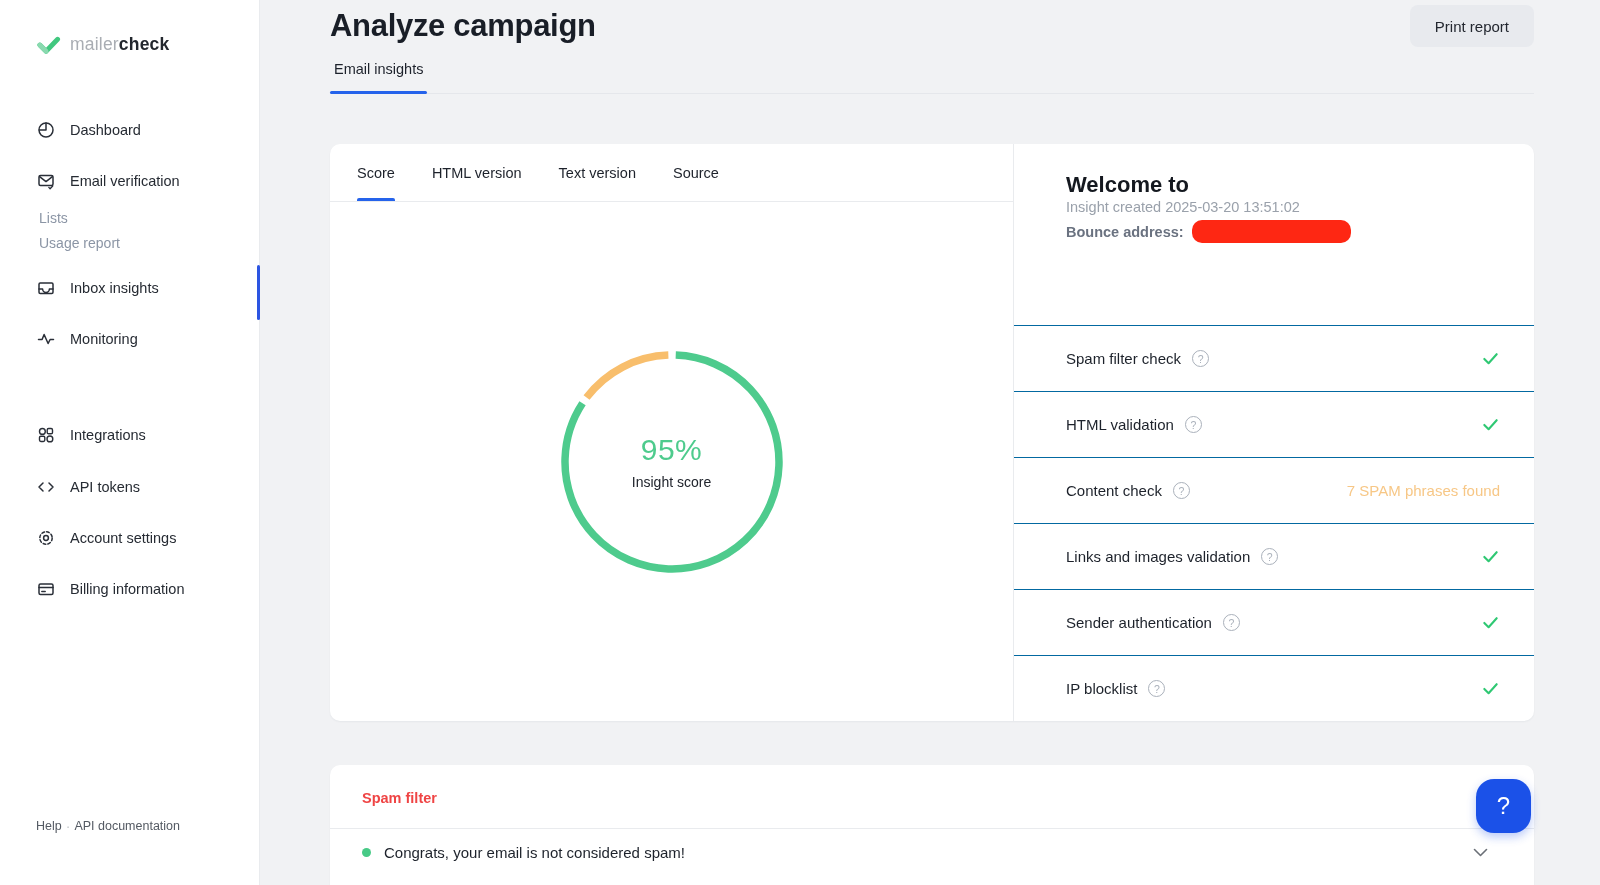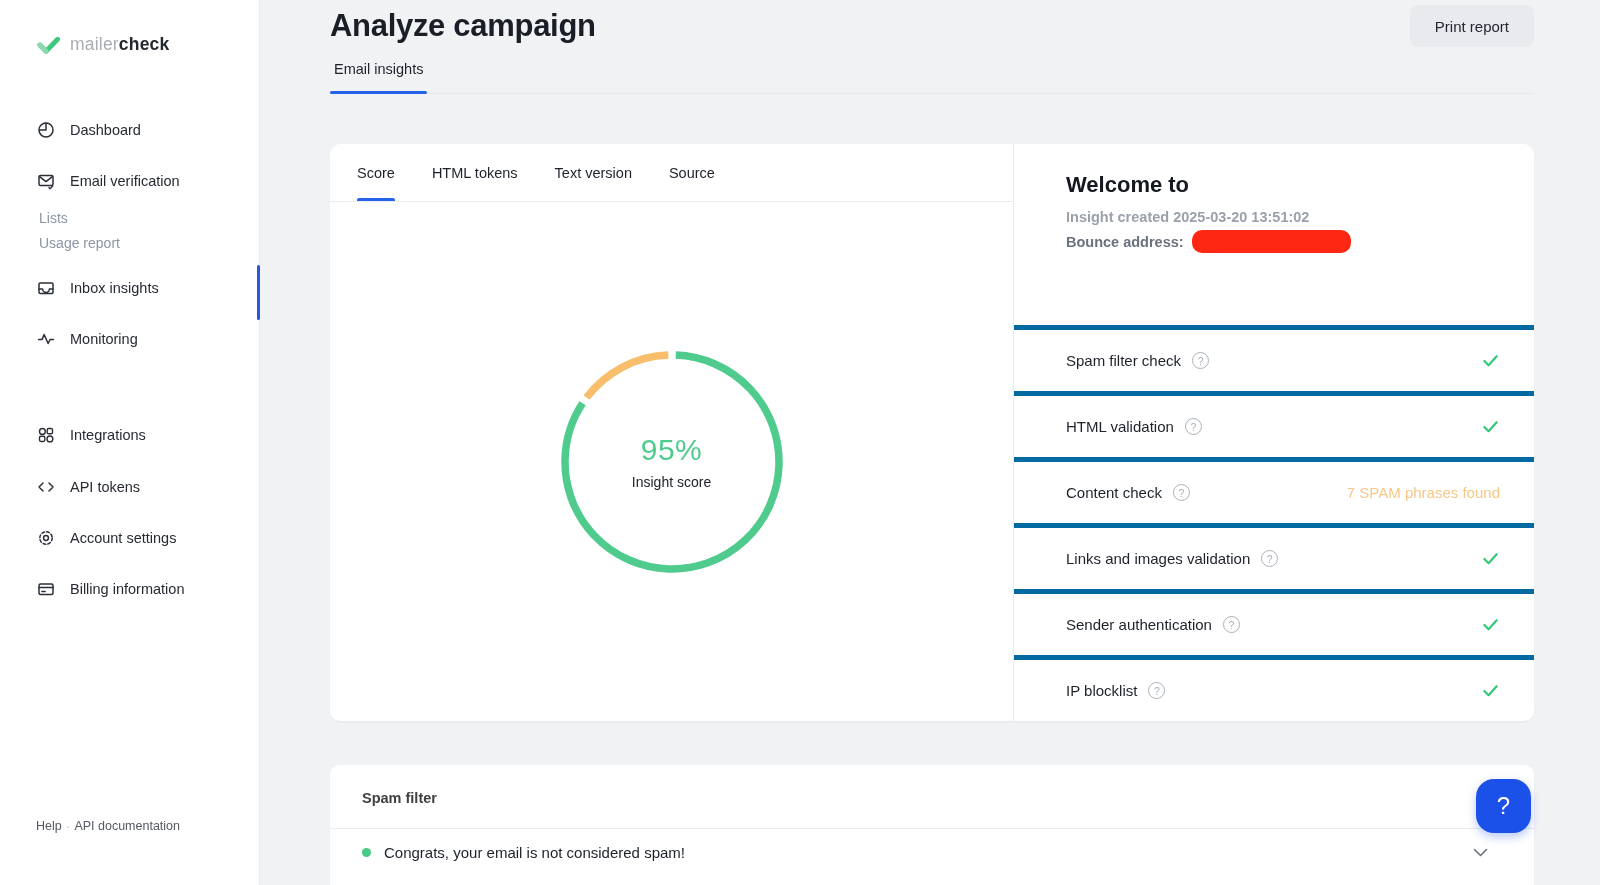--- a/index.html
+++ b/index.html
@@ -59,40 +59,40 @@
   .donut-wrap { flex:1; display:flex; align-items:center; justify-content:center; }
   .donut { position:relative; width:230px; height:230px; }
   .donut-center { position:absolute; inset:0; display:flex; flex-direction:column;
                   align-items:center; justify-content:center; }
   .donut-value { font-size:30px; color:#4ecb8d; letter-spacing:.5px; }
   .donut-label { margin-top:7px; font-size:14px; color:#20242c; }
 
   .score-right { width:521px; flex:0 0 521px; border-left:1px solid #e9ebee; display:flex; flex-direction:column; }
   .welcome { height:181px; flex:0 0 181px; padding:28px 14px 0 52px; }
   .welcome-title { font-size:22px; font-weight:700; color:#14181f; }
-  .created { margin-top:11px; font-size:14.5px; color:#9aa1ab;font-weight:bold; }
+  .created { margin-top:1px; font-size:14.5px; color:#9aa1ab; }
   .addr-row { display:flex; align-items:center; }
   .addr-row.first { margin-top:20px; }
   .addr-row.second { margin-top:5px; }
   .addr-label { font-size:14.5px; font-weight:700; color:#6a7280; }
   .redacted { height:23px; border-radius:10px; background:#fe2713; margin-left:8px; }
   .redacted.from { width:245px; } .redacted.bounce { width:159px; }
 
-  .check-row { height:66px; border-top:5px solid #0369a1; display:flex; align-items:center;
+  .check-row { height:66px; border-top:1px solid #0369a1; display:flex; align-items:center;
                padding:0 34px 0 52px; }
   .check-label { font-size:15px; color:#1d222b; }
   .q-icon { width:17px; height:17px; margin-left:11px; border:1.2px solid #aab1bb; border-radius:50%;
             color:#aab1bb; font-size:10.5px; display:flex; align-items:center; justify-content:center;
             cursor:pointer; flex:0 0 auto; }
   .check-spacer { flex:1; }
   .warn-text { font-size:15px; color:#f7c786; }
 
   .spam-card { margin-top:44px; height:180px; }
   .spam-title-row { padding:24px 32px 21px; border-bottom:1px solid #e9ebee; }
-  .spam-title { font-size:14.5px; font-weight:700; color:#404040; }
+  .spam-title { font-size:14.5px; font-weight:700; color:#ef4444; }
   .congrats-row { display:flex; align-items:center; padding:15px 46px 15px 32px; }
   .status-dot { width:9px; height:9px; border-radius:50%; background:#47ca86; margin-right:13px; flex:0 0 auto; }
   .congrats-text { font-size:15px; color:#1d222b; }
   .chevron { margin-left:auto; cursor:pointer; }
 
   .help-fab { position:absolute; right:69px; top:779px; width:55px; height:54px; border-radius:18px;
               background:#1b51e8; color:#fff; font-size:24px; display:flex; align-items:center;
               justify-content:center; cursor:pointer; box-shadow:0 4px 10px rgba(27,81,232,.3); }
 </style>
 </head>
@@ -217,21 +217,21 @@
   </div>
 
   <div class="page-tabs" data-interactable="false">
     <span class="page-tab active" data-interactable="true">Email insights</span>
   </div>
 
   <section class="card score-card" data-interactable="false">
     <div class="score-left" data-interactable="false">
       <div class="score-tabs" data-interactable="false">
         <span class="score-tab active" data-interactable="true">Score</span>
-        <span class="score-tab" data-interactable="true">HTML tokens</span>
+        <span class="score-tab" data-interactable="true">HTML version</span>
         <span class="score-tab" data-interactable="true">Text version</span>
         <span class="score-tab" data-interactable="true">Source</span>
       </div>
       <div class="donut-wrap" data-interactable="false">
         <div class="donut" data-interactable="false">
           <svg width="230" height="230" viewBox="0 0 230 230" fill="none" data-interactable="false">
             <circle cx="115" cy="115" r="107" stroke="#4ecb8d" stroke-width="7.5" stroke-linecap="butt" stroke-dasharray="562.1 110.2" transform="rotate(-88 115 115)"></circle>
             <circle cx="115" cy="115" r="107" stroke="#f8be6c" stroke-width="7.5" stroke-linecap="butt" stroke-dasharray="95.2 577.1" transform="rotate(-143 115 115)"></circle>
           </svg>
           <div class="donut-center" data-interactable="false">

